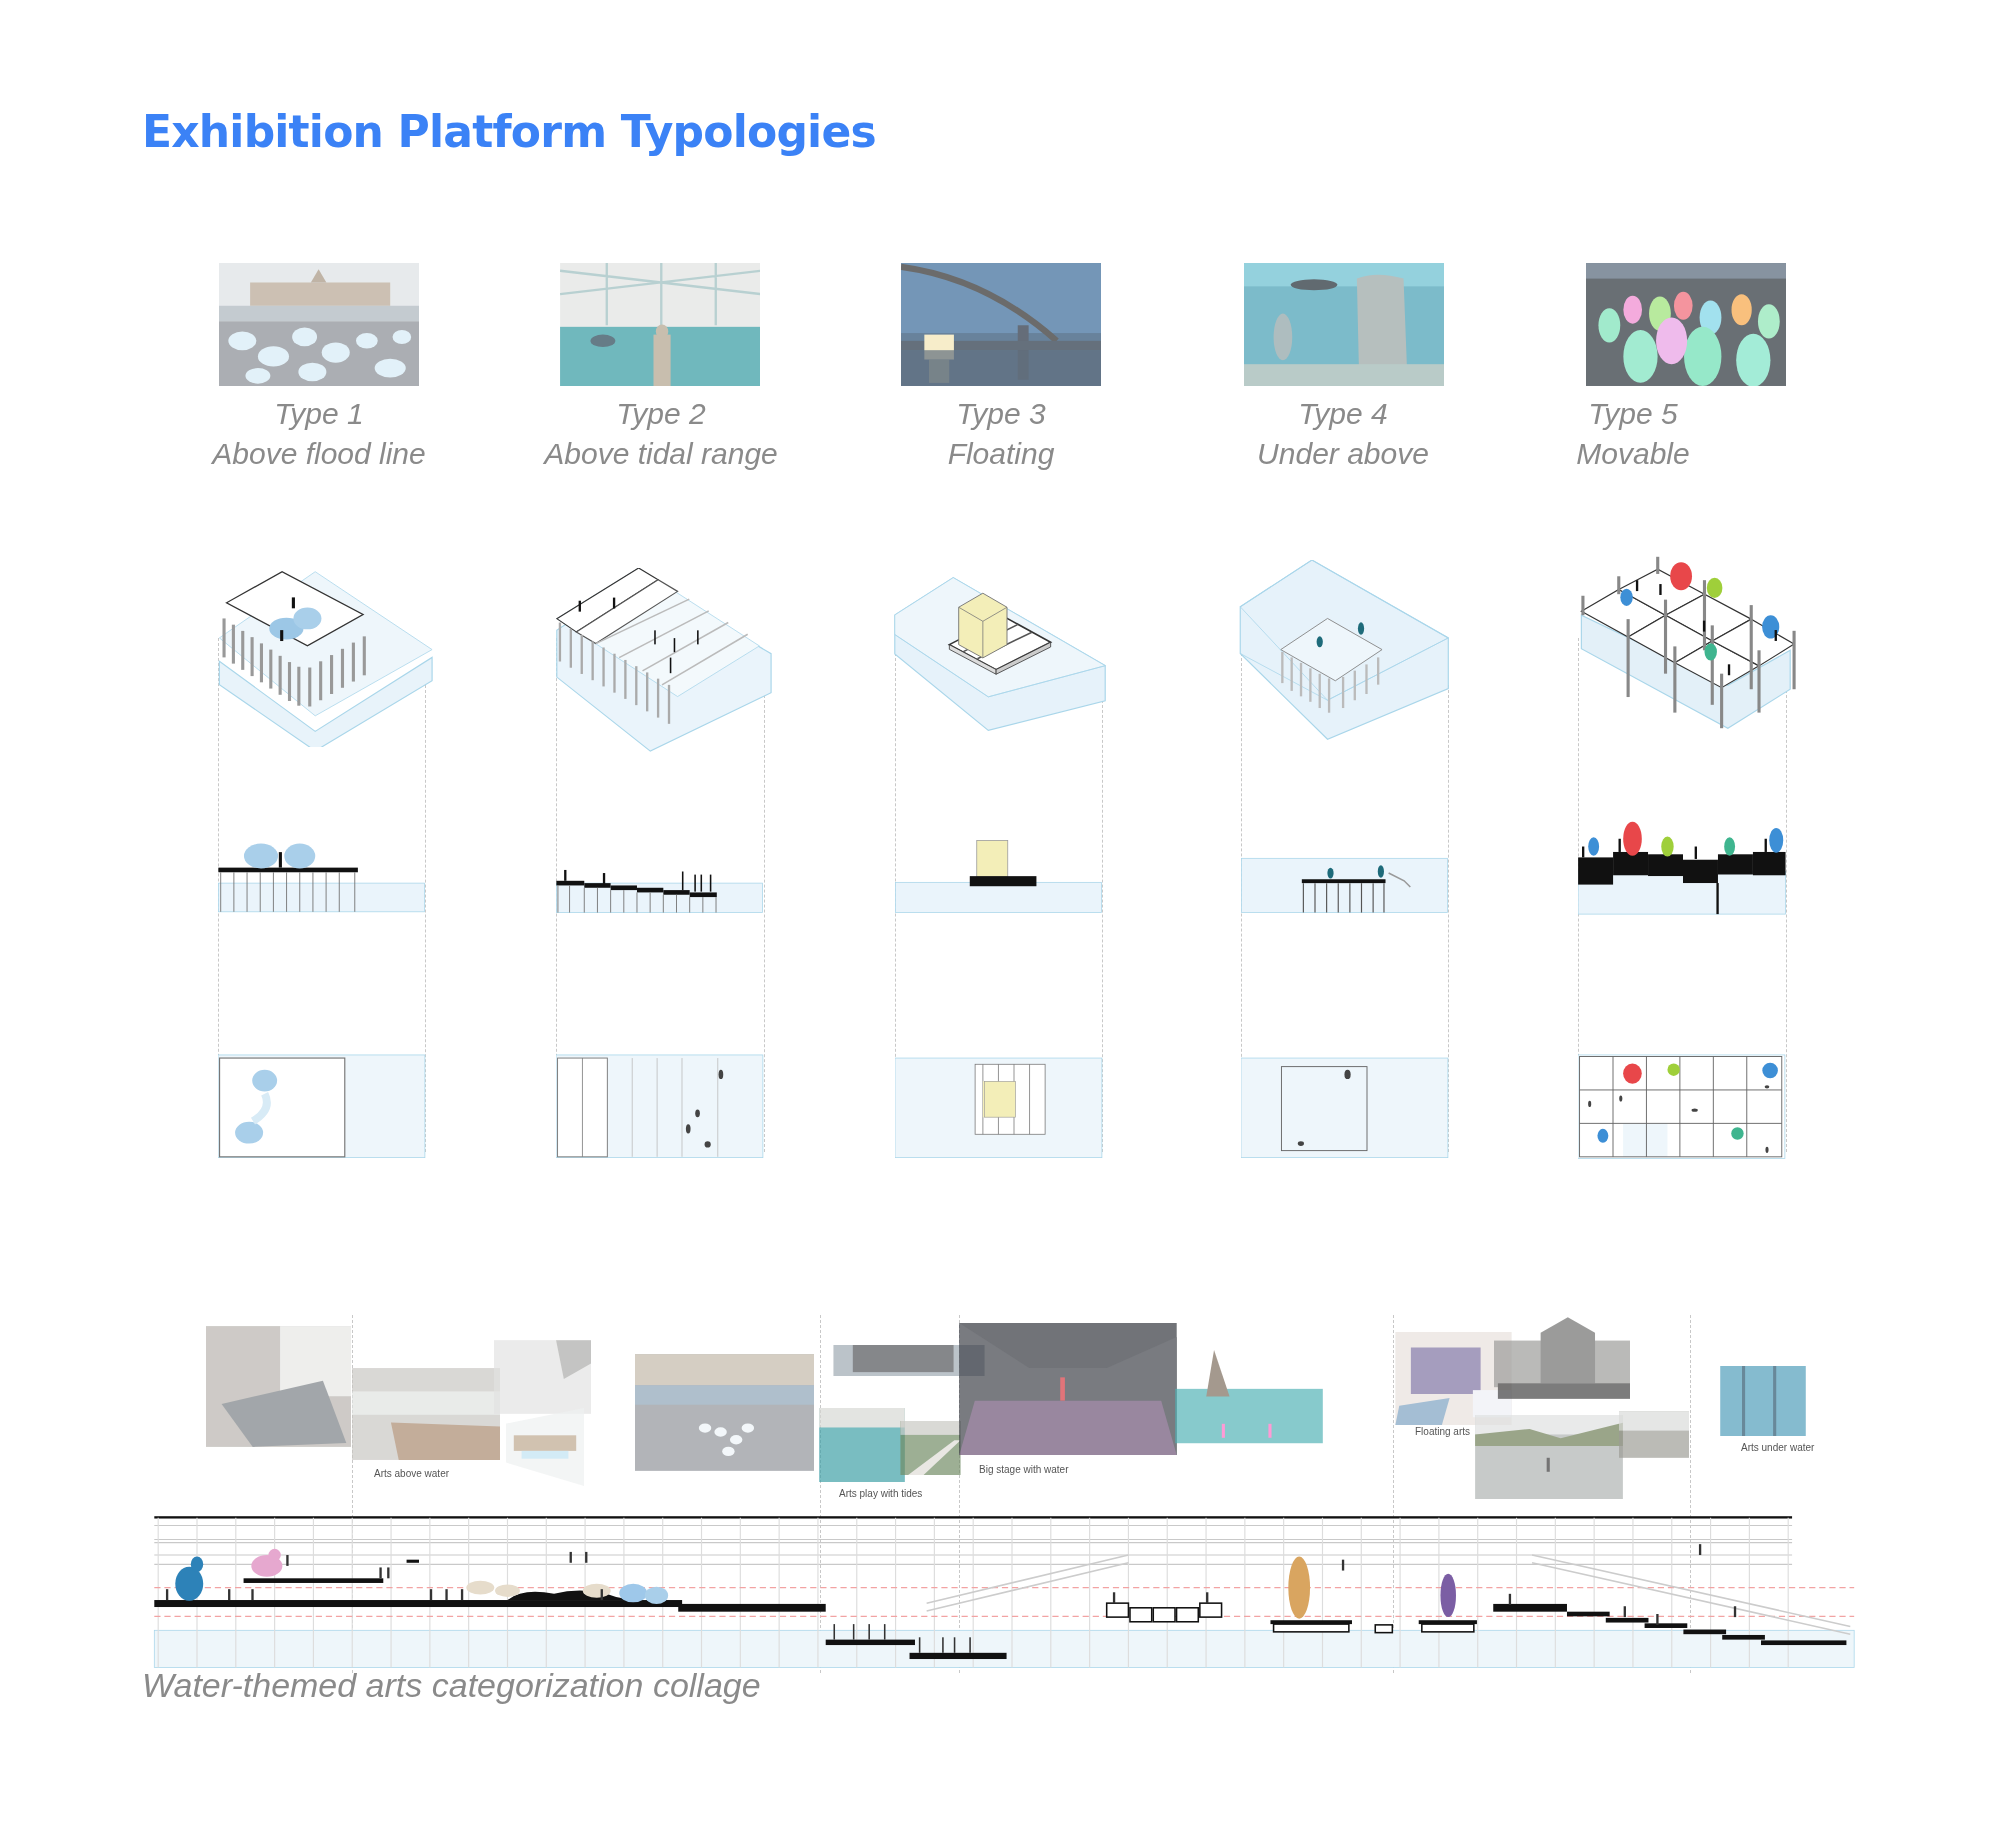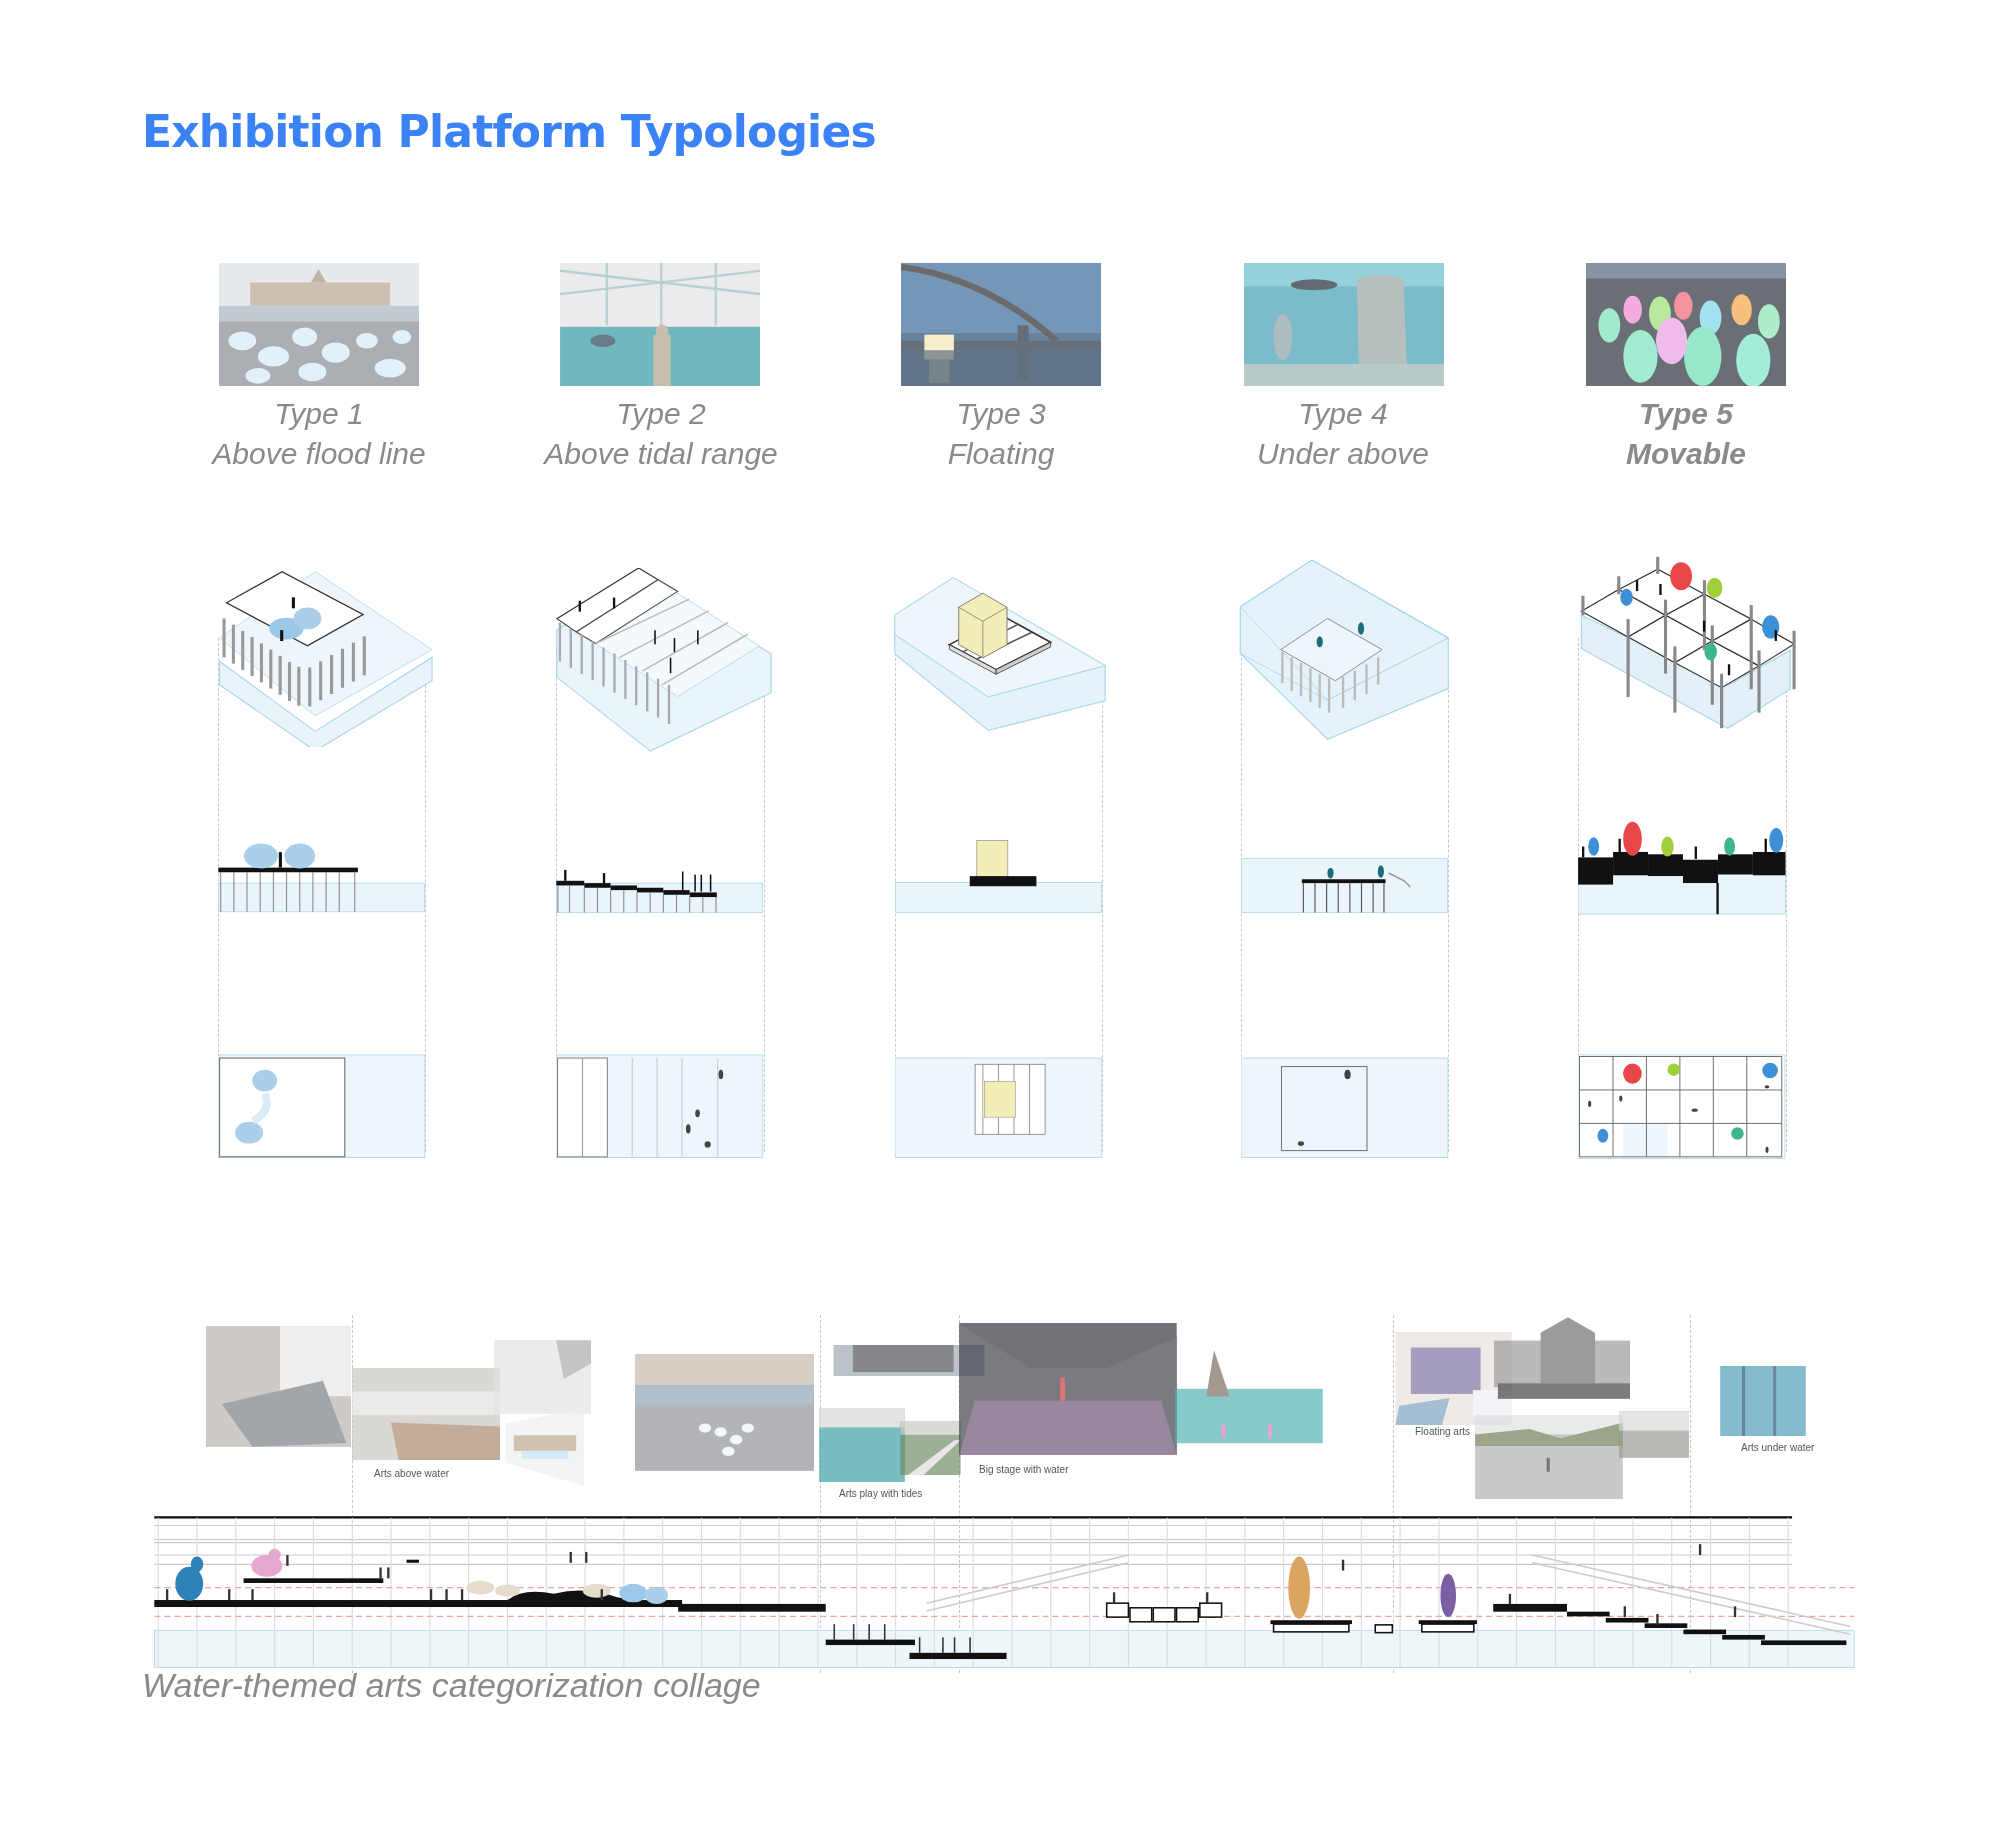--- a/index.html
+++ b/index.html
@@ -103,21 +103,21 @@
   <div>Above tidal range</div>
 </div>
 <div class="abs lbl" style="left:830px;top:394px;">
   <div>Type 3</div>
   <div>Floating</div>
 </div>
 <div class="abs lbl" style="left:1172px;top:394px;">
   <div>Type 4</div>
   <div>Under above</div>
 </div>
-<div class="abs lbl" style="left:1515px;top:394px;font-weight:bold;">
+<div class="abs lbl" style="left:1462px;top:394px;">
   <div>Type 5</div>
   <div>Movable</div>
 </div>
 
 <div class="abs guide" style="left:218px;top:638px;height:514px;"></div>
 <div class="abs guide" style="left:425px;top:685px;height:467px;"></div>
 <div class="abs guide" style="left:556px;top:638px;height:514px;"></div>
 <div class="abs guide" style="left:764px;top:685px;height:467px;"></div>
 <div class="abs guide" style="left:895px;top:638px;height:514px;"></div>
 <div class="abs guide" style="left:1102px;top:685px;height:467px;"></div>

